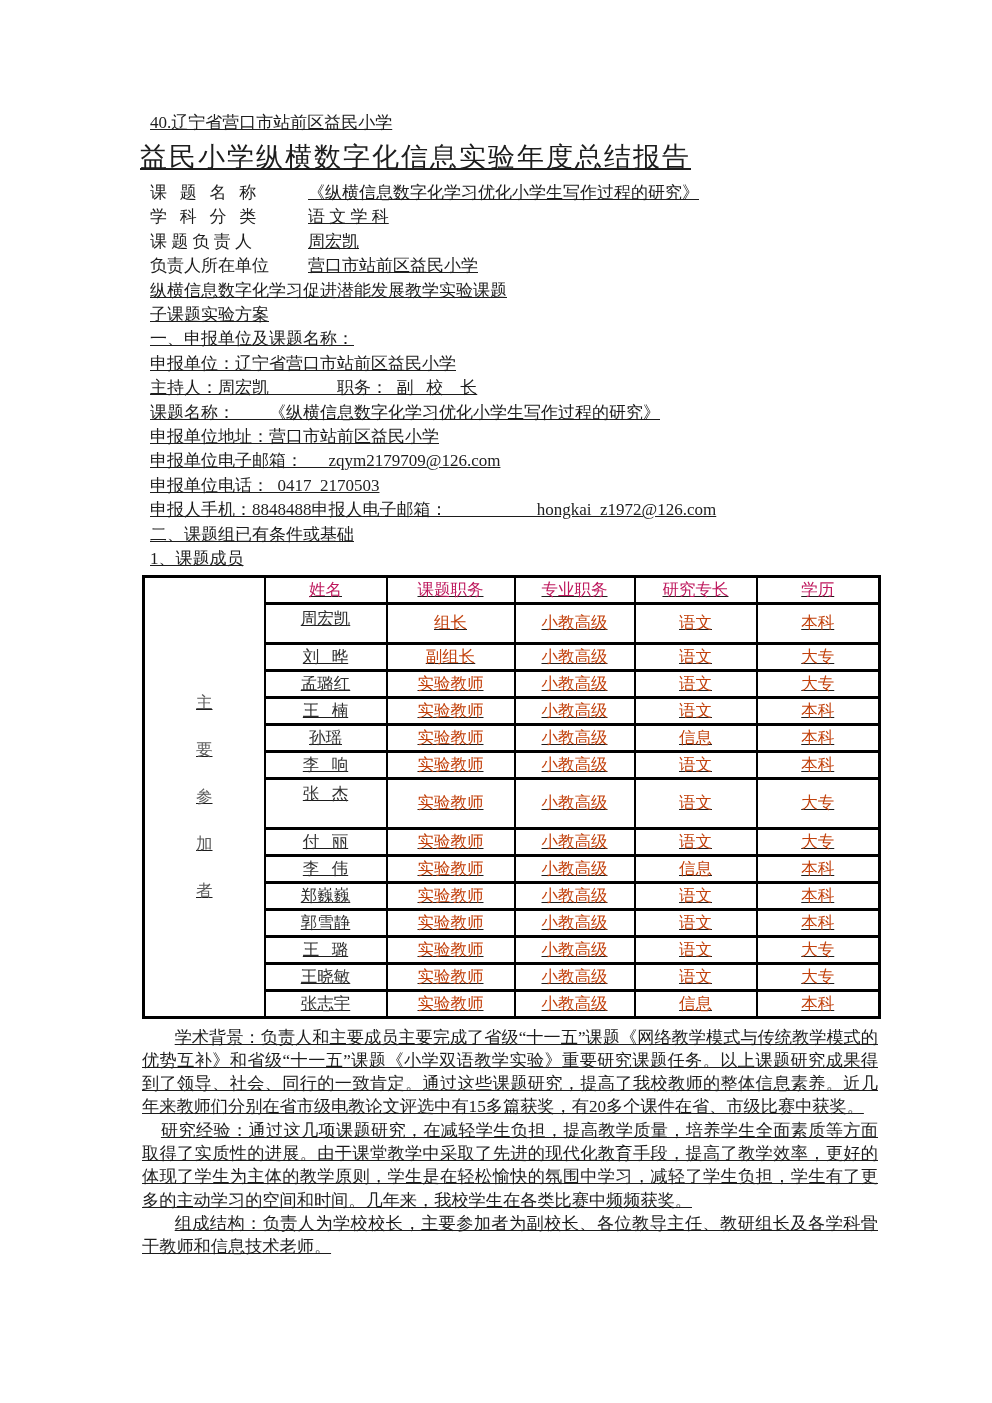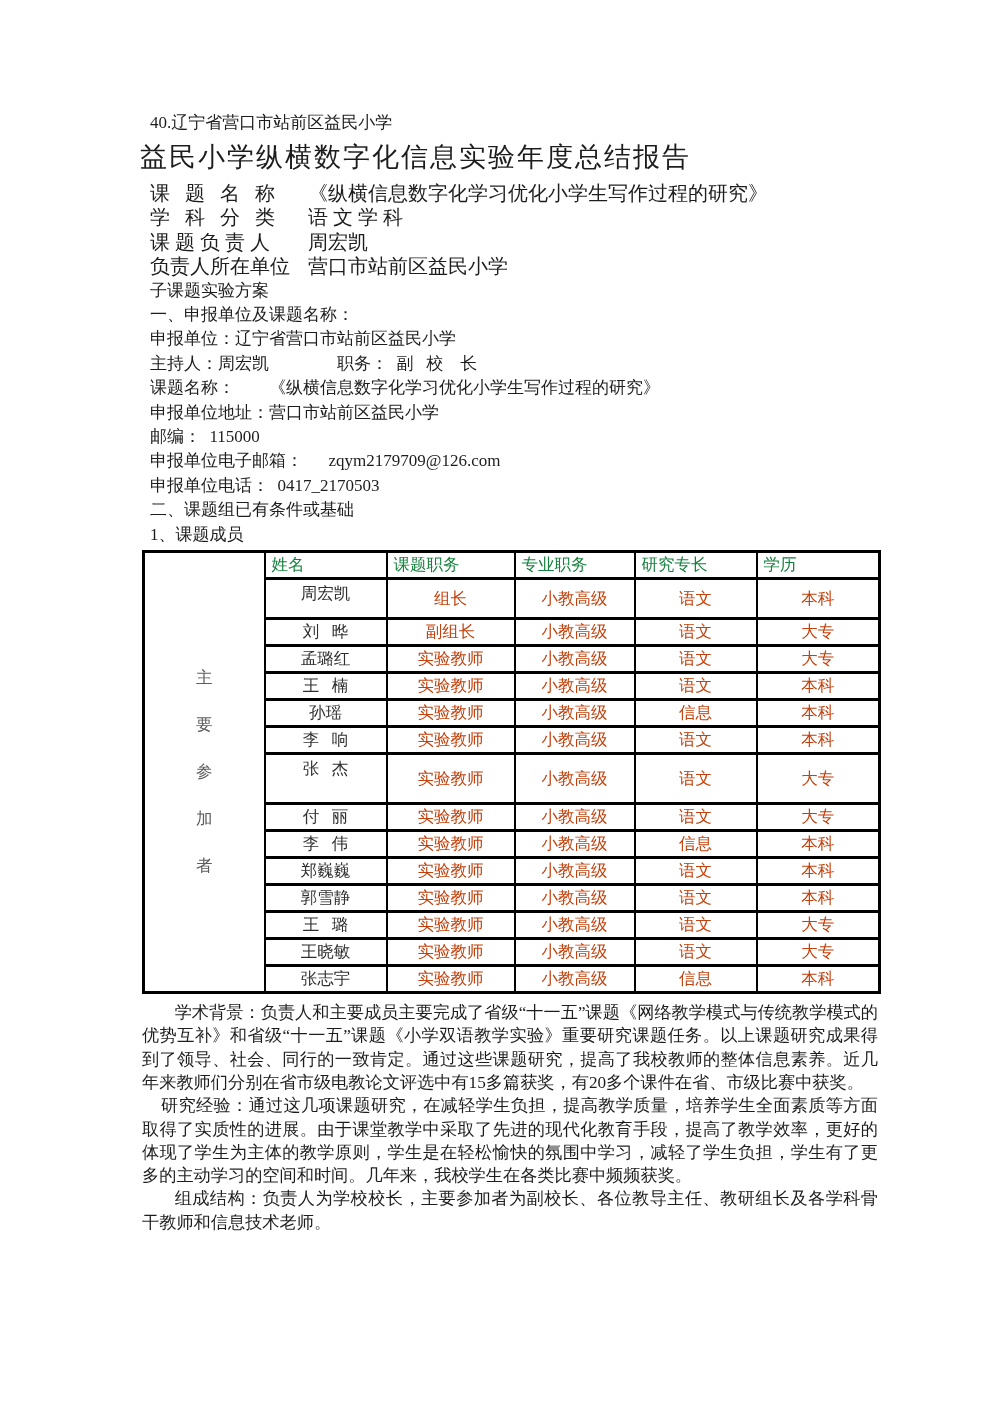--- a/index.html
+++ b/index.html
@@ -6,44 +6,45 @@
   .page {
     position:relative;
     width:992px; height:1403px;
     margin:0 auto;
     background:#ffffff;
     font-family:"Liberation Serif","DejaVu Serif",serif;
     color:#1d1d1d;
     box-sizing:border-box;
     padding:112px 112px 0 150px;
     overflow:hidden;
+    text-decoration:underline;
   }
   .doc-number { font-size:17px; line-height:22px; white-space:pre-wrap; }
   .doc-title {
     font-size:27px; line-height:40px; text-align:left;
     letter-spacing:2px; white-space:nowrap; margin:3px 0 4px -10px;
     font-weight:500;
   }
-  .field-line { font-size:20px; line-height:24.4px; white-space:pre-wrap; }
+  .field-line { font-size:17px; line-height:24.4px; white-space:pre-wrap; }
   .field-label { display:inline-block; width:158px; white-space:pre-wrap; }
   .section-line { font-size:17px; line-height:24.4px; white-space:pre-wrap; }
 
   .members-table {
     border-collapse:collapse; table-layout:fixed;
     width:736px; margin:3px 0 0 -8px;
     border:3px solid #000;
     font-size:16.5px;
   }
   .members-table th, .members-table td {
     border:2px solid #000; padding:1px 6px; overflow:hidden;
   }
   .members-table tr { border-top:3px solid #000; }
   .members-table th {
-    font-weight:normal; text-align:left; height:22px;
-    white-space:pre-wrap; color:#15803d;
+    font-weight:normal; text-align:center; height:22px;
+    white-space:pre-wrap; color:#be185d;
   }
   .members-table td.cell-name { text-align:center; color:#2f2f2f; white-space:pre-wrap; }
   .members-table td.cell-val  { text-align:center; color:#c2410c; }
   .members-table tr.r-normal { height:22px; }
   .members-table tr.r-tall1  { height:40px; }
   .members-table tr.r-tall2  { height:50px; }
   .members-table tr.r-tall1 td.cell-name,
   .members-table tr.r-tall2 td.cell-name { vertical-align:top; padding-top:3px; }
   .group-cell { vertical-align:middle; }
   .group-inner {
@@ -69,29 +70,30 @@
   <div class="doc-number">40.辽宁省营口市站前区益民小学</div>
   <div class="doc-title">益民小学纵横数字化信息实验年度总结报告</div>
 
   <div id="header-fields">
       <div class="field-line"><span class="field-label">课   题   名   称</span><span class="field-value">《纵横信息数字化学习优化小学生写作过程的研究》</span></div>
       <div class="field-line"><span class="field-label">学   科   分   类</span><span class="field-value">语 文 学 科</span></div>
       <div class="field-line"><span class="field-label">课 题 负 责 人</span><span class="field-value">周宏凯</span></div>
       <div class="field-line"><span class="field-label">负责人所在单位</span><span class="field-value">营口市站前区益民小学</span></div>
     </div>
   <div id="section-lines">
+      <div class="section-line">纵横信息数字化学习促进潜能发展教学实验课题</div>
       <div class="section-line">子课题实验方案</div>
       <div class="section-line">一、申报单位及课题名称：</div>
       <div class="section-line">申报单位：辽宁省营口市站前区益民小学</div>
       <div class="section-line">主持人：周宏凯                职务：  副   校    长</div>
       <div class="section-line">课题名称：        《纵横信息数字化学习优化小学生写作过程的研究》</div>
       <div class="section-line">申报单位地址：营口市站前区益民小学</div>
-      <div class="section-line">邮编：  115000</div>
       <div class="section-line">申报单位电子邮箱：      zqym2179709@126.com</div>
       <div class="section-line">申报单位电话：  0417_2170503</div>
+      <div class="section-line">申报人手机：8848488申报人电子邮箱：__________ hongkai_z1972@126.com</div>
       <div class="section-line">二、课题组已有条件或基础</div>
       <div class="section-line">1、课题成员</div>
     </div>
 
   <table class="members-table">
     <colgroup>
       <col style="width:121px">
         <col style="width:122px">
         <col style="width:128px">
       <col style="width:120px">

